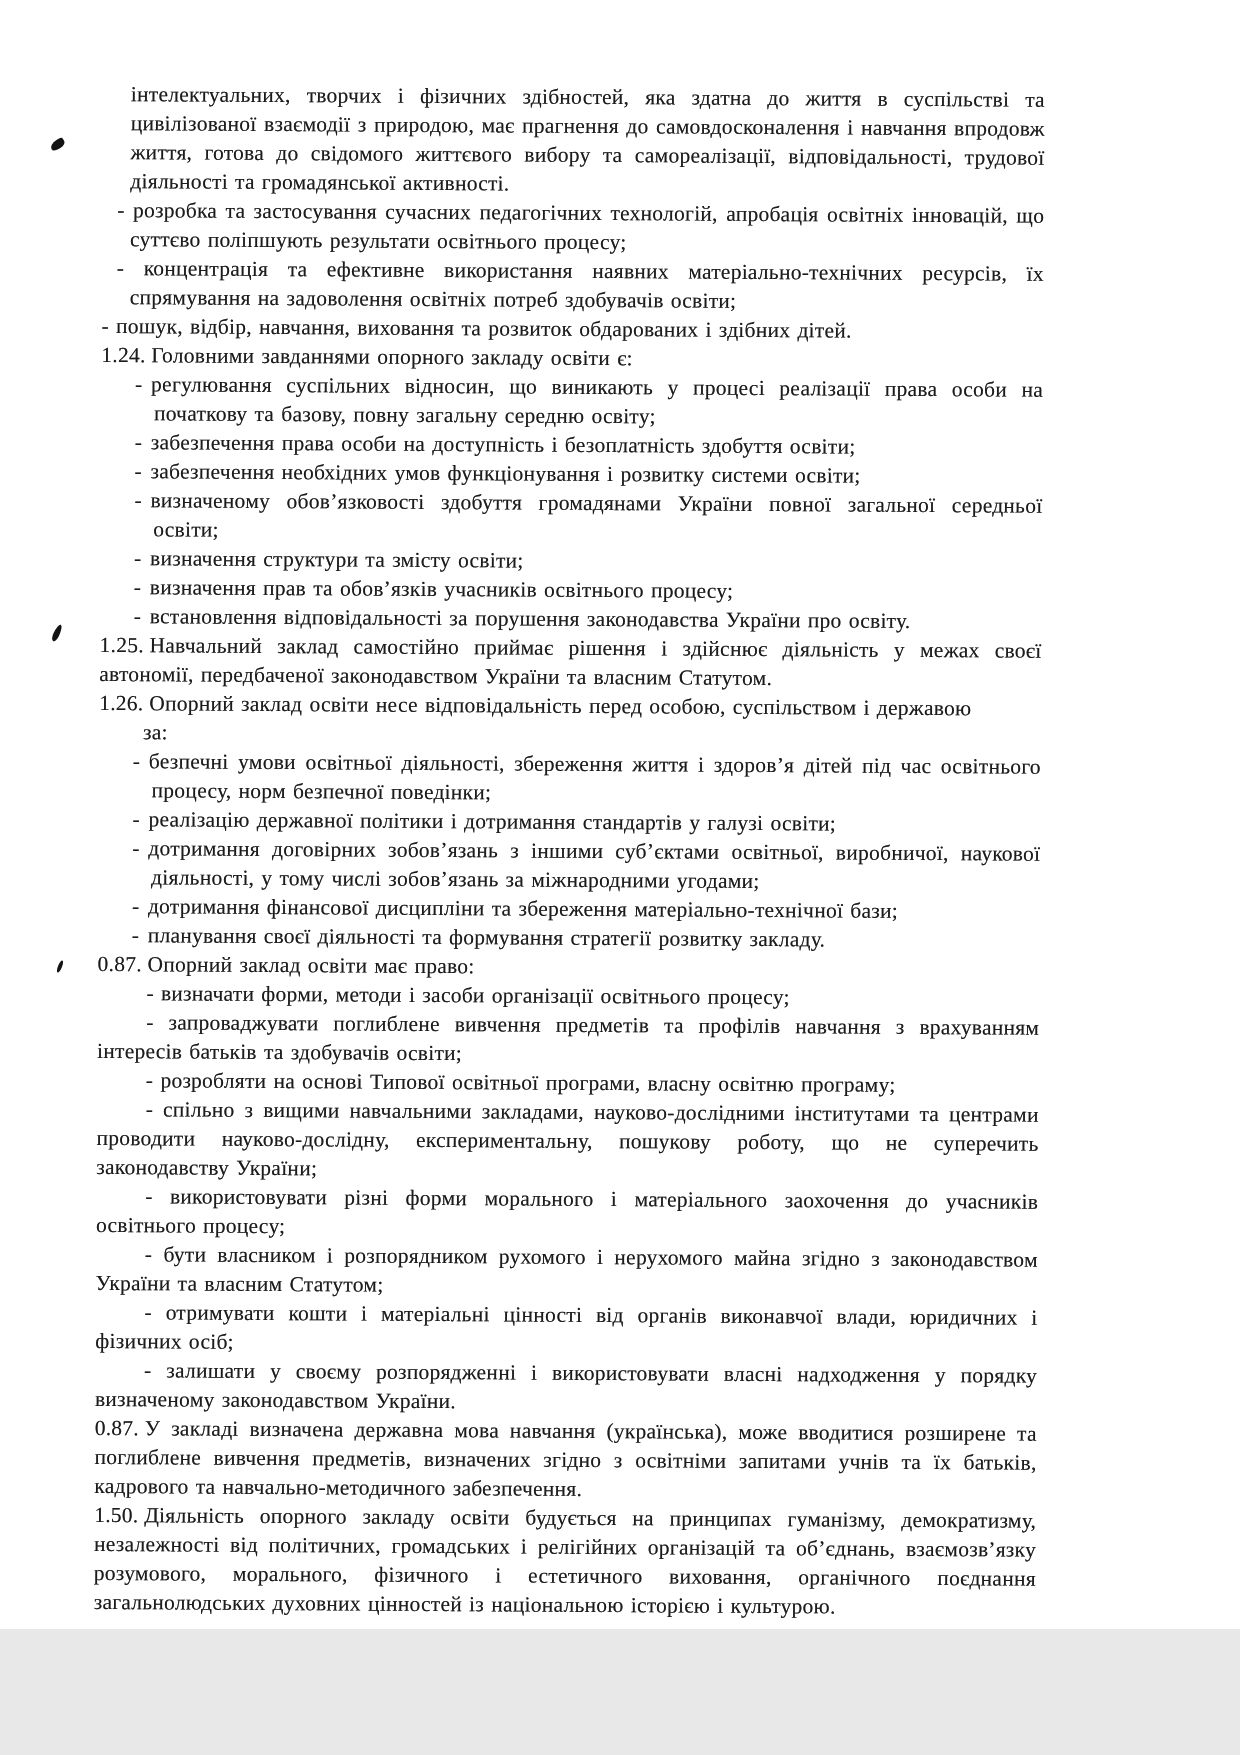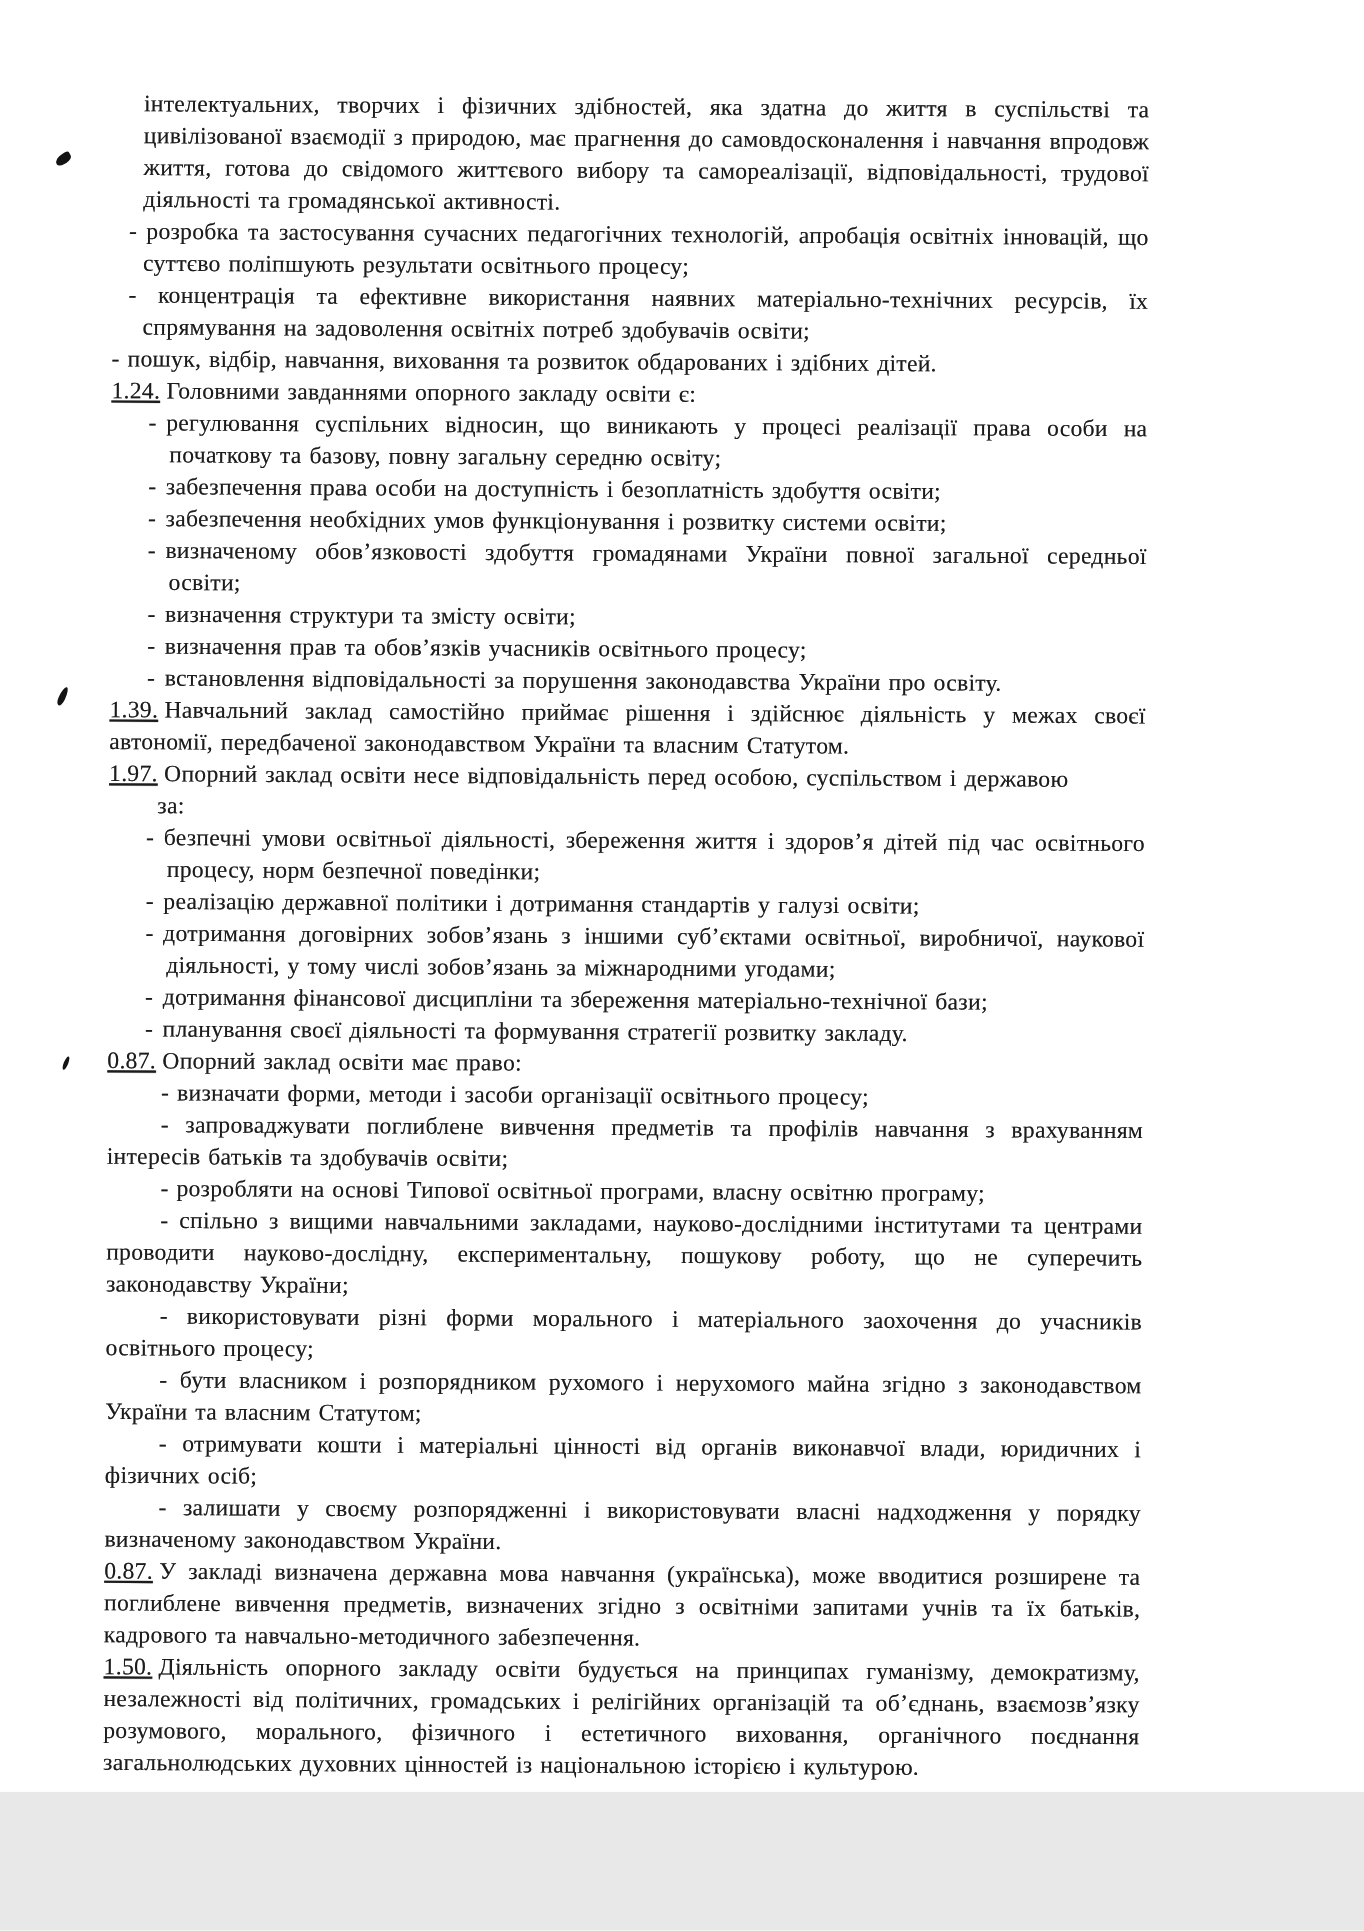--- a/index.html
+++ b/index.html
@@ -24,21 +24,21 @@
     line-height: 29px;
     letter-spacing: 0.25px;
     word-spacing: 1.5px;
     text-shadow: 0 0 0.6px rgba(20,20,20,0.55);
   }
   .text-block p { margin: 0; text-align: justify; }
   .p-cont   { padding-left: 28px; }
   .btop     { padding-left: 28px; text-indent: -13px; }
   .btop-flush { padding-left: 0; text-indent: 0; }
   .num      { display: inline-block; text-indent: 0; }
-  .num-w    { width: 50px; text-decoration: underline; }
+  .num-w    { width: 50px; }
   .task     { padding-left: 53px; text-indent: -19px; }
   .dash     { display: inline-block; width: 16px; text-indent: 0; }
   .za-line  { padding-left: 44px; }
   .rightp   { text-indent: 49px; }
   .page-number {
     position: absolute;
     left: 1118px;
     top: 1643px;
     font-size: 23px;
     color: #2a2a2a;
@@ -81,23 +81,23 @@
     <p><span class="num num-w">1.24.</span><span>Головними завданнями опорного закладу освіти є:</span></p>
 
     <p class="task"><span class="dash">-</span><span>регулювання суспільних відносин, що виникають у процесі реалізації права особи на початкову та базову, повну загальну середню освіту;</span></p>
     <p class="task"><span class="dash">-</span><span>забезпечення права особи на доступність і безоплатність здобуття освіти;</span></p>
     <p class="task"><span class="dash">-</span><span>забезпечення необхідних умов функціонування і розвитку системи освіти;</span></p>
     <p class="task"><span class="dash">-</span><span>визначеному обов’язковості здобуття громадянами України повної загальної середньої освіти;</span></p>
     <p class="task"><span class="dash">-</span><span>визначення структури та змісту освіти;</span></p>
     <p class="task"><span class="dash">-</span><span>визначення прав та обов’язків учасників освітнього процесу;</span></p>
     <p class="task"><span class="dash">-</span><span>встановлення відповідальності за порушення законодавства України про освіту.</span></p>
 
-    <p><span class="num num-w">1.39.</span><span>Навчальний заклад самостійно приймає рішення і здійснює діяльність у межах своєї автономії, передбаченої законодавством України та власним Статутом.</span></p>
+    <p><span class="num num-w">1.25.</span><span>Навчальний заклад самостійно приймає рішення і здійснює діяльність у межах своєї автономії, передбаченої законодавством України та власним Статутом.</span></p>
 
-    <p><span class="num num-w">1.97.</span><span>Опорний заклад освіти несе відповідальність перед особою, суспільством і державою</span></p>
+    <p><span class="num num-w">1.26.</span><span>Опорний заклад освіти несе відповідальність перед особою, суспільством і державою</span></p>
     <p class="za-line">за:</p>
 
     <p class="task"><span class="dash">-</span><span>безпечні умови освітньої діяльності, збереження життя і здоров’я дітей під час освітнього процесу, норм безпечної поведінки;</span></p>
     <p class="task"><span class="dash">-</span><span>реалізацію державної політики і дотримання стандартів у галузі освіти;</span></p>
     <p class="task"><span class="dash">-</span><span>дотримання договірних зобов’язань з іншими суб’єктами освітньої, виробничої, наукової діяльності, у тому числі зобов’язань за міжнародними угодами;</span></p>
     <p class="task"><span class="dash">-</span><span>дотримання фінансової дисципліни та збереження матеріально-технічної бази;</span></p>
     <p class="task"><span class="dash">-</span><span>планування своєї діяльності та формування стратегії розвитку закладу.</span></p>
 
     <p><span class="num num-w">0.87.</span><span>Опорний  заклад освіти має право:</span></p>
 

